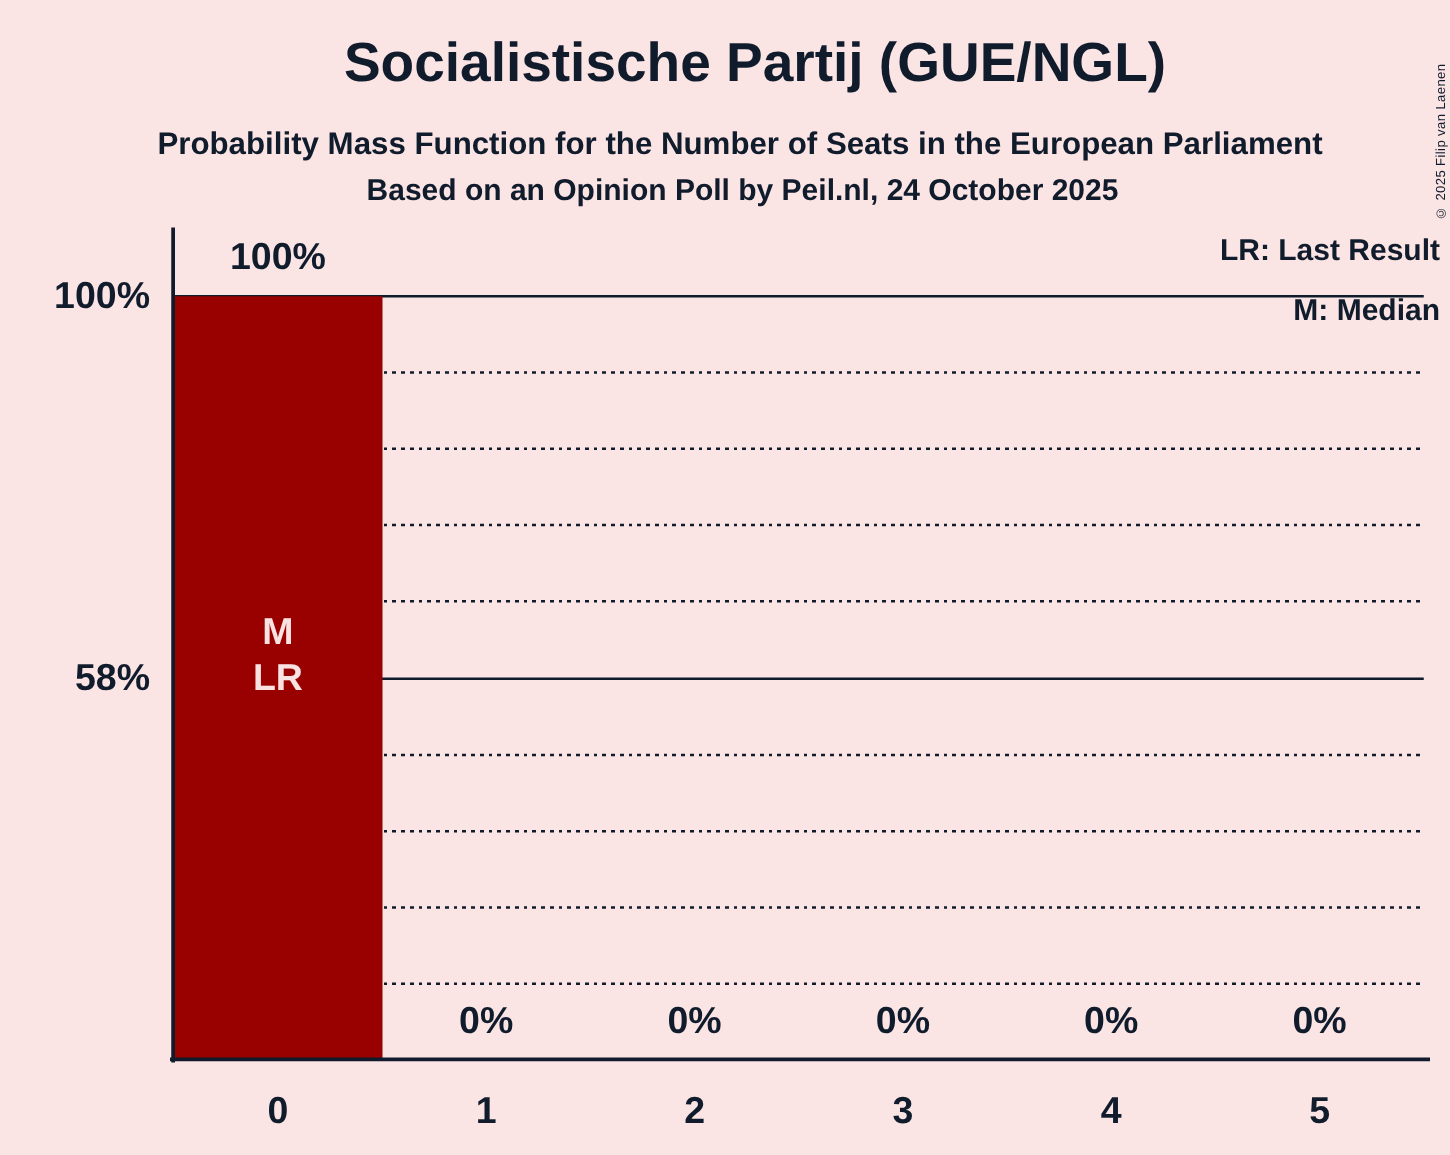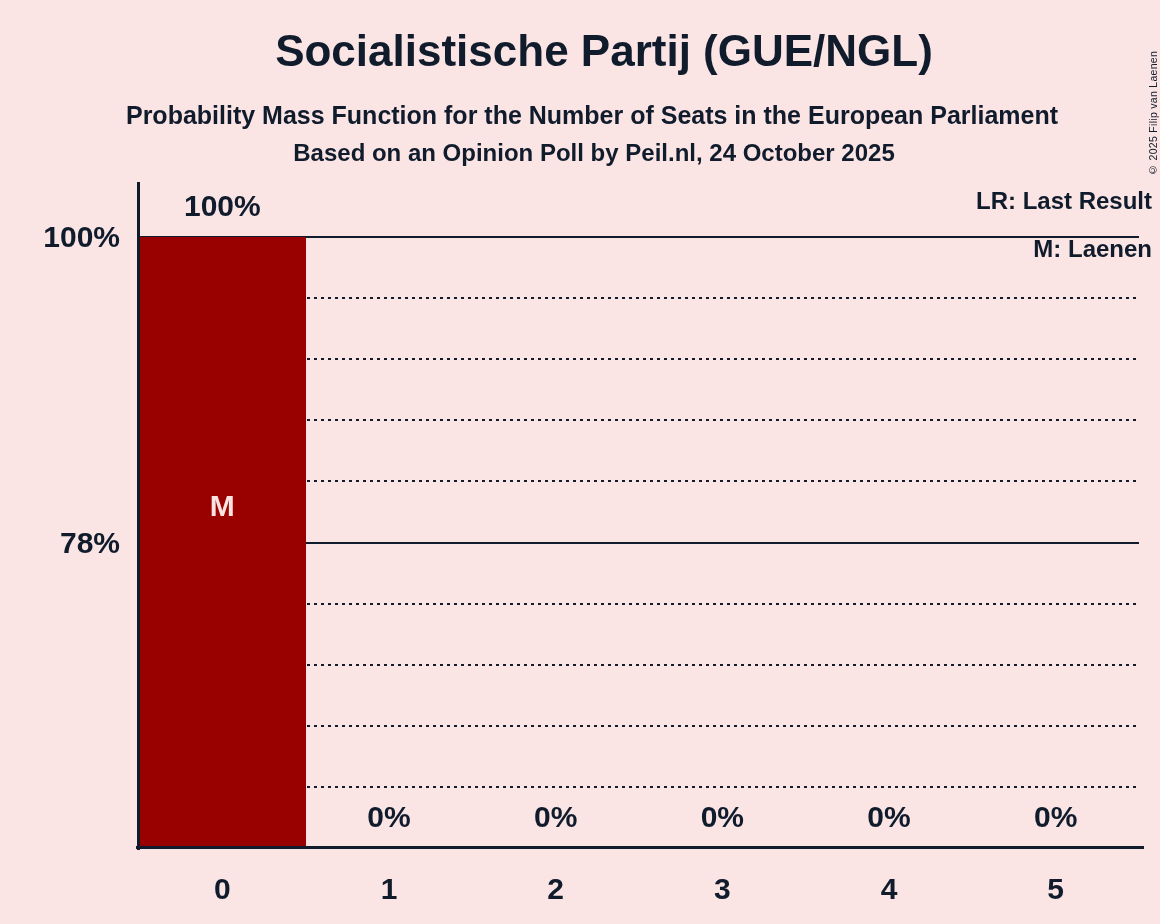--- a/index.html
+++ b/index.html
@@ -151,44 +151,45 @@
 
 <div class="page">
 
   <h1 class="title">Socialistische Partij (GUE/NGL)</h1>
   <h2 class="subtitle">Probability Mass Function for the Number of Seats in the European Parliament</h2>
   <h3 class="subtitle2">Based on an Opinion Poll by Peil.nl, 24 October 2025</h3>
 
   <div class="copyright">© 2025 Filip van Laenen</div>
 
   <div class="legend-item legend-lr">LR: Last Result</div>
-  <div class="legend-item legend-m">M: Laenen</div>
+  <div class="legend-item legend-m">M: Median</div>
 
   <div class="y-ticks">
       <div class="y-tick-label" style="top: calc(0% - 17px);">100%</div>
-      <div class="y-tick-label" style="top: calc(50% - 17px);">78%</div>
+      <div class="y-tick-label" style="top: calc(50% - 17px);">58%</div>
     </div>
 
   <div class="plot">
       <div class="gridline dotted" style="top: calc(10% - 1px);"></div>
       <div class="gridline dotted" style="top: calc(20% - 1px);"></div>
       <div class="gridline dotted" style="top: calc(30% - 1px);"></div>
       <div class="gridline dotted" style="top: calc(40% - 1px);"></div>
       <div class="gridline dotted" style="top: calc(60% - 1px);"></div>
       <div class="gridline dotted" style="top: calc(70% - 1px);"></div>
       <div class="gridline dotted" style="top: calc(80% - 1px);"></div>
       <div class="gridline dotted" style="top: calc(90% - 1px);"></div>
       <div class="gridline solid" style="top: calc(0% - 1px);"></div>
       <div class="gridline solid" style="top: calc(50% - 1px);"></div>
       <div class="col" style="left: 0%; width: 16.6667%;">
         <div class="bar" style="height: 100%; background: rgb(153, 0, 0);"></div>
         <div class="value-label" style="bottom: calc(100% + 14px);">100%</div>
         <div class="x-tick-label">0</div>
         <div class="bar-annotation">
           <div class="">M</div>
+          <div class="">LR</div>
         </div>
       </div>
       <div class="col" style="left: 16.6667%; width: 16.6667%;">
         <div class="value-label" style="bottom: calc(0% + 14px);">0%</div>
         <div class="x-tick-label">1</div>
       </div>
       <div class="col" style="left: 33.3333%; width: 16.6667%;">
         <div class="value-label" style="bottom: calc(0% + 14px);">0%</div>
         <div class="x-tick-label">2</div>
       </div>

